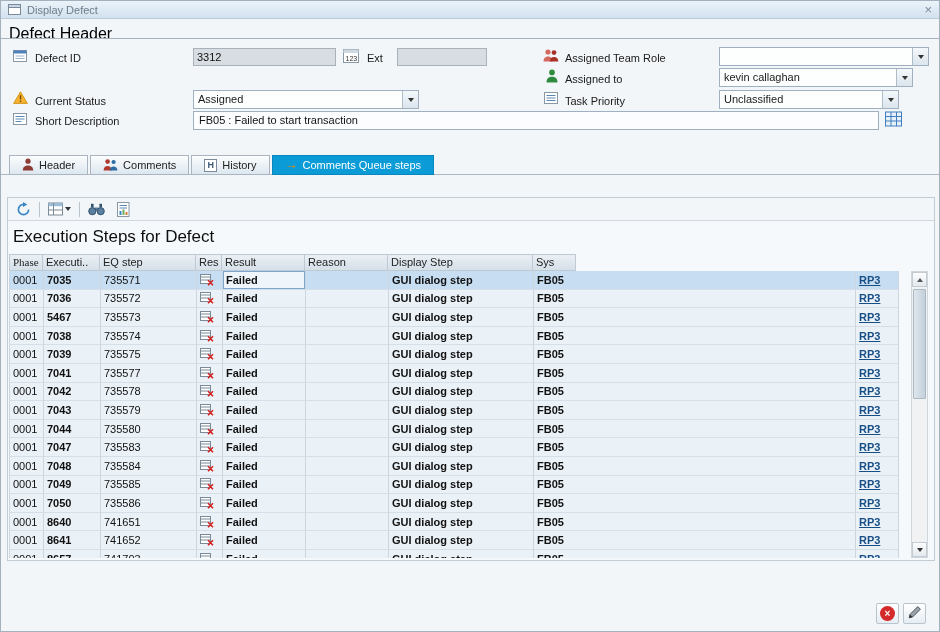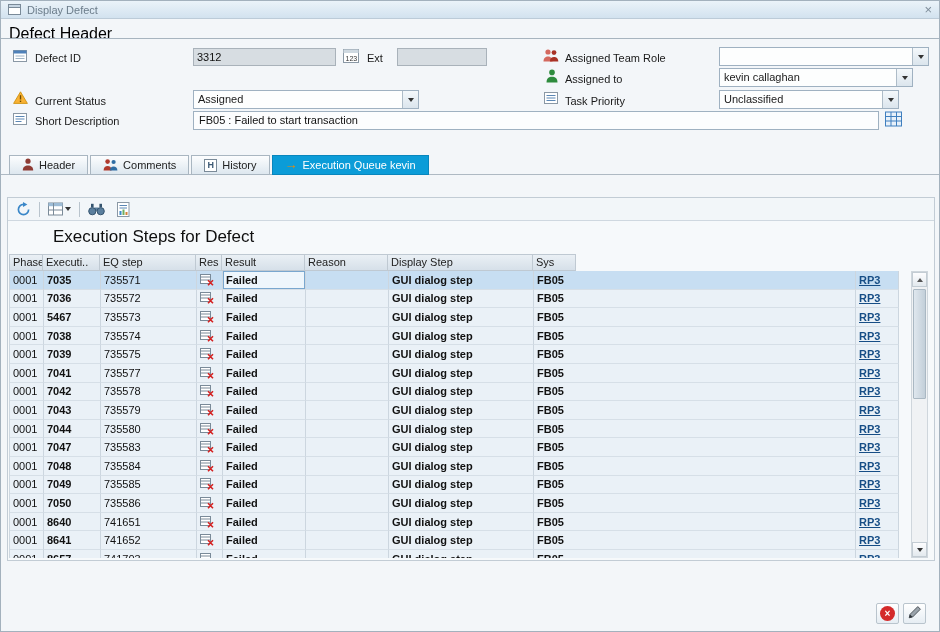--- a/index.html
+++ b/index.html
@@ -46,29 +46,29 @@
 
   
   .panel { position:absolute; left:6px; top:196px; width:928px; height:364px;
     background:#f6f9fb; border:1px solid #c2ccd5; }
   .toolbar { position:absolute; left:0; right:0; top:0; height:23px; display:flex; align-items:center;
     gap:5px; padding:0 5px; border-bottom:1px solid #cfd8e0; background:#f2f6f9; }
   .tbtn { height:19px; min-width:20px; display:flex; align-items:center; justify-content:center; gap:2px;
     padding:0 2px; border:1px solid transparent; border-radius:2px; }
   .tsep { width:1px; height:15px; background:#b9c4cd; }
 
-  .heading { position:absolute; left:5px; top:29px; font-size:17px; color:#0f0f0f;margin-left:40px; }
+  .heading { position:absolute; left:5px; top:29px; font-size:17px; color:#0f0f0f; }
 
   
   .table { position:absolute; left:1px; top:56px; width:890px; }
   .thead { display:flex; height:17px; }
   .hcell { background:linear-gradient(#eaf0f5,#d6e0e9); border-top:1px solid #bfc9d2;
     border-bottom:1px solid #bfc9d2; border-right:1px solid #bfc9d2; padding:1px 3px;
     color:#222; overflow:hidden; white-space:nowrap; }
-  .hcell:first-child { border-left:1px solid #bfc9d2; }
+  .hcell:first-child { border-left:1px solid #bfc9d2;font-family:Liberation Serif, serif; }
   .tbody { height:287px; overflow:hidden; border-left:1px solid #cdd7e0; }
   .trow { display:flex; height:18.6px; }
   .cell { background:#eaf1f7; border-right:1px solid #ccd6df; border-bottom:1px solid #d6dfe7;
     padding:1px 3px; display:flex; align-items:center; overflow:hidden; white-space:nowrap; color:#111; }
   .trow.selected .cell { background:#c7def2; }
   .trow.selected .resultc { background:#eef6fc; box-shadow:inset 0 0 0 1px #79a7cf; }
   .b { font-weight:bold; }
   .c0{width:34px}.c1{width:57px}.c2{width:96px}.c3{width:26px}.c4{width:83px}
   .c5{width:83px}.c6{width:145px}.c7{width:322px}.c8{width:43px}
   .syslink { color:#174e86; font-weight:bold; text-decoration:underline; cursor:pointer; }
@@ -227,21 +227,21 @@
           </svg>
       </span>
       <span>Comments</span>
     </div>
     <div class="tab">
       <span class="hbox">H</span>
       <span>History</span>
     </div>
     <div class="tab active">
       <span class="eq-arrow">→</span>
-      <span>Execution Queue kevin</span>
+      <span>Comments Queue steps</span>
     </div>
   </div>
 
   <div class="panel">
     <div class="toolbar">
       <span class="tbtn">
         <svg width="15" height="15" viewBox="0 0 15 15">
             <path d="M12.6 7.5 A5.1 5.1 0 1 1 7.5 2.4" fill="none" stroke="#3a87c8" stroke-width="1.7"></path>
             <path d="M7 0 L11.4 2.4 L7 4.9 Z" fill="#3a87c8"></path>
           </svg>

